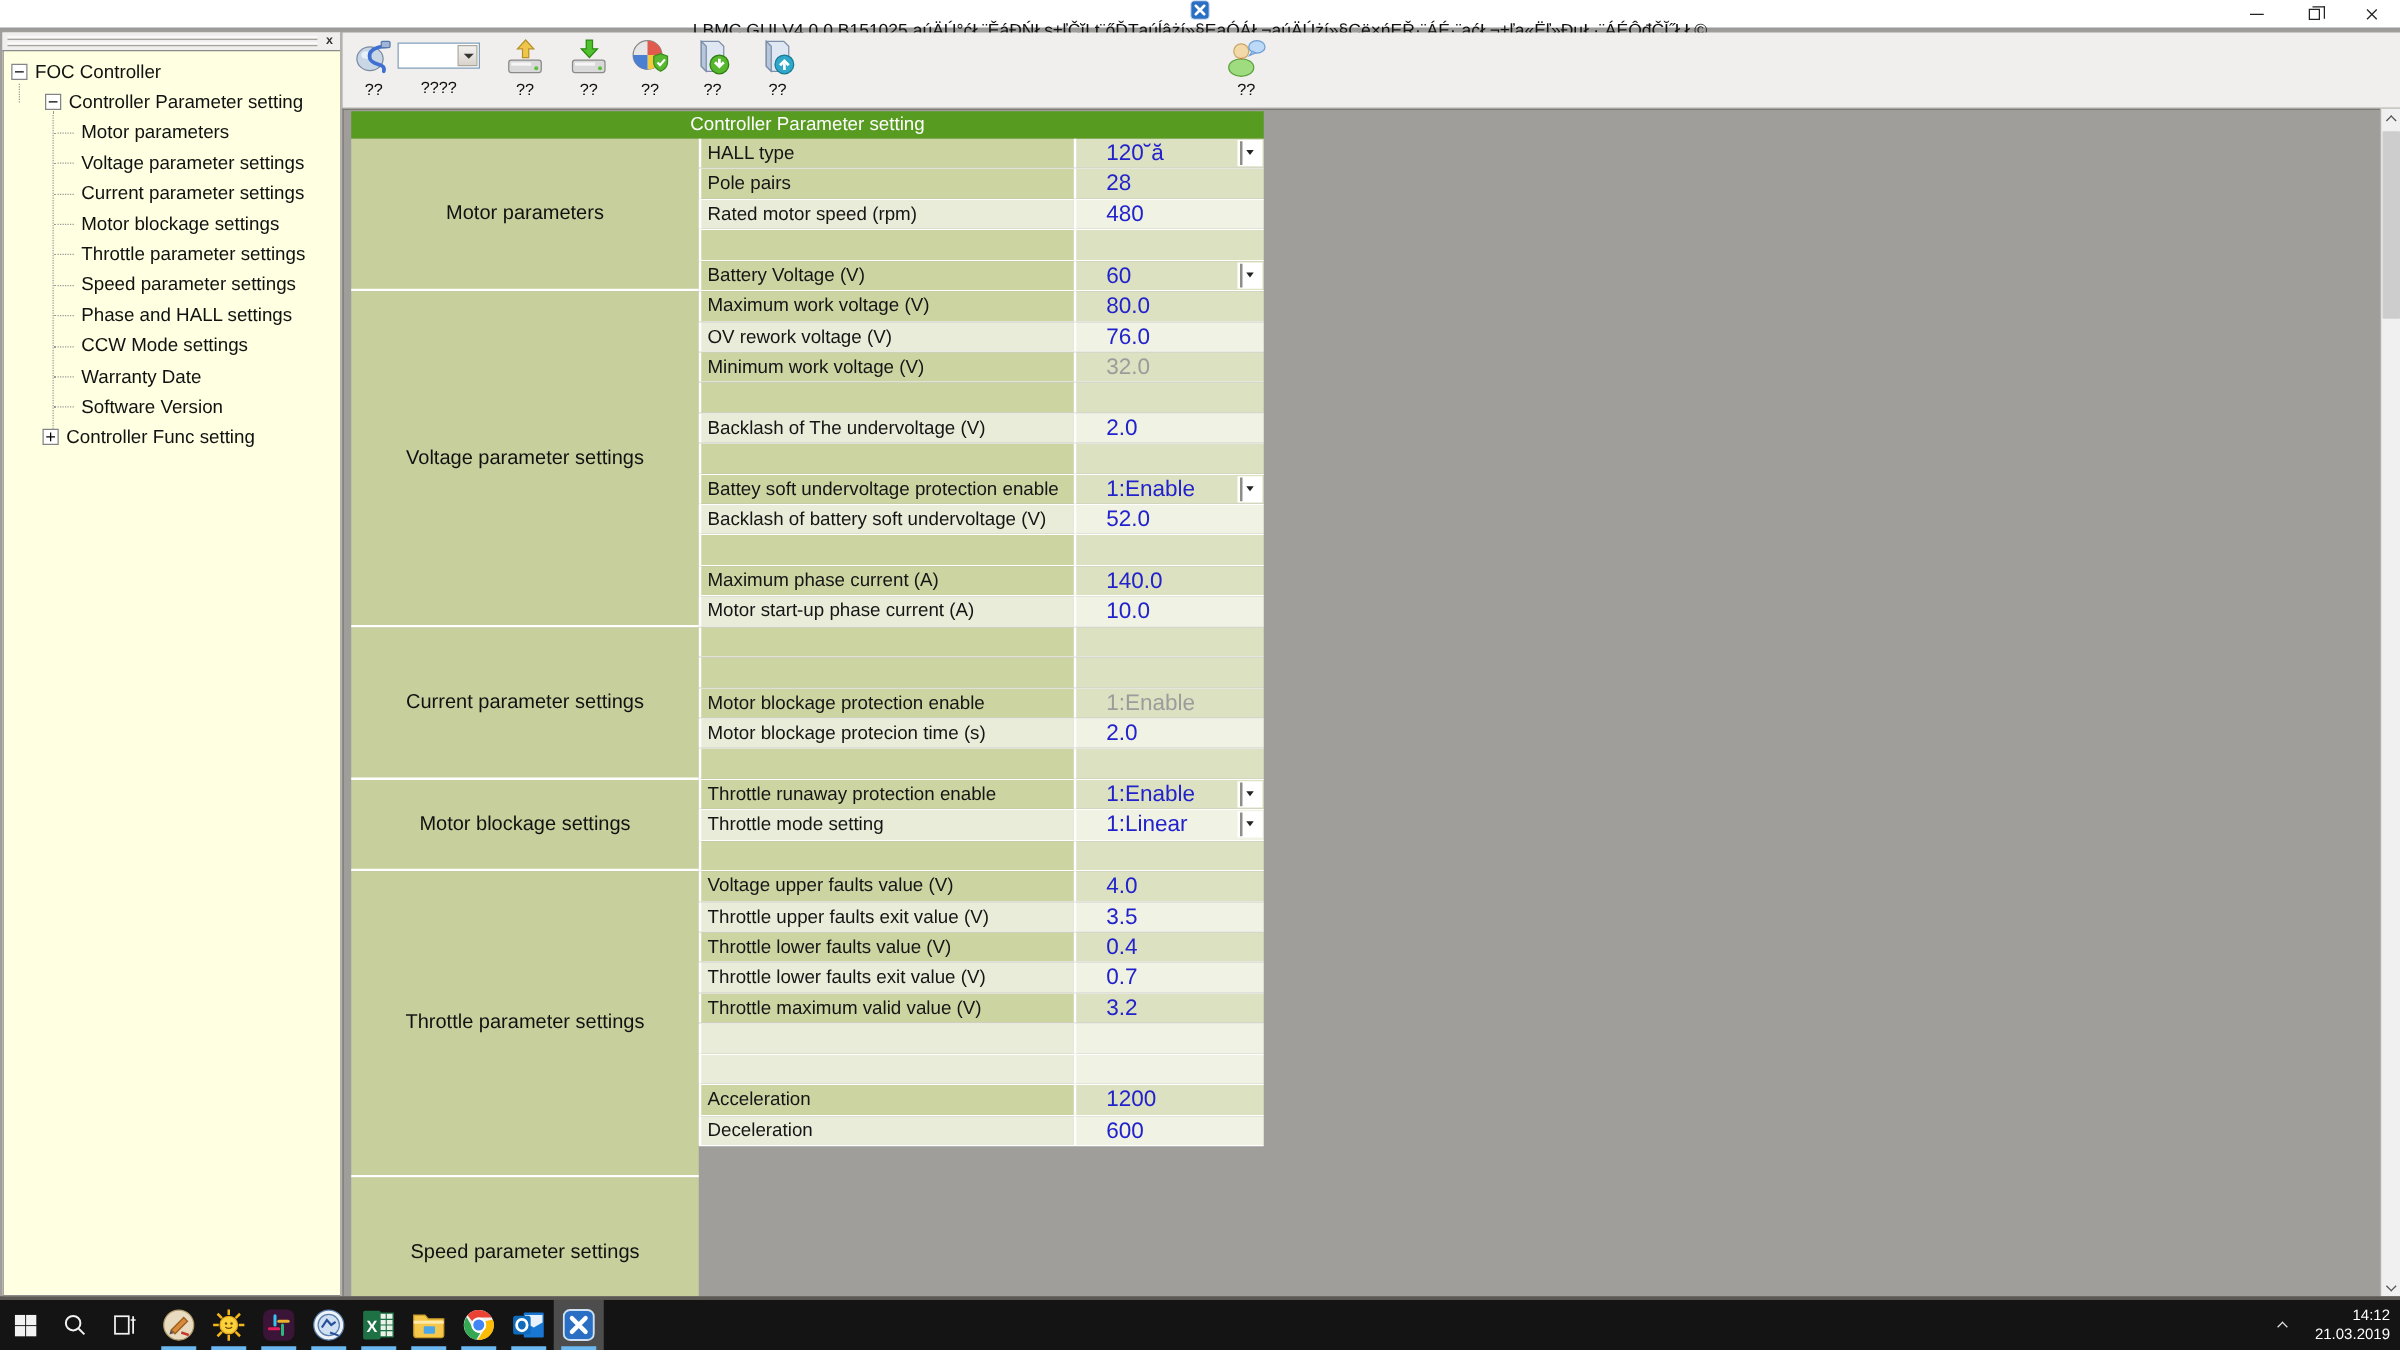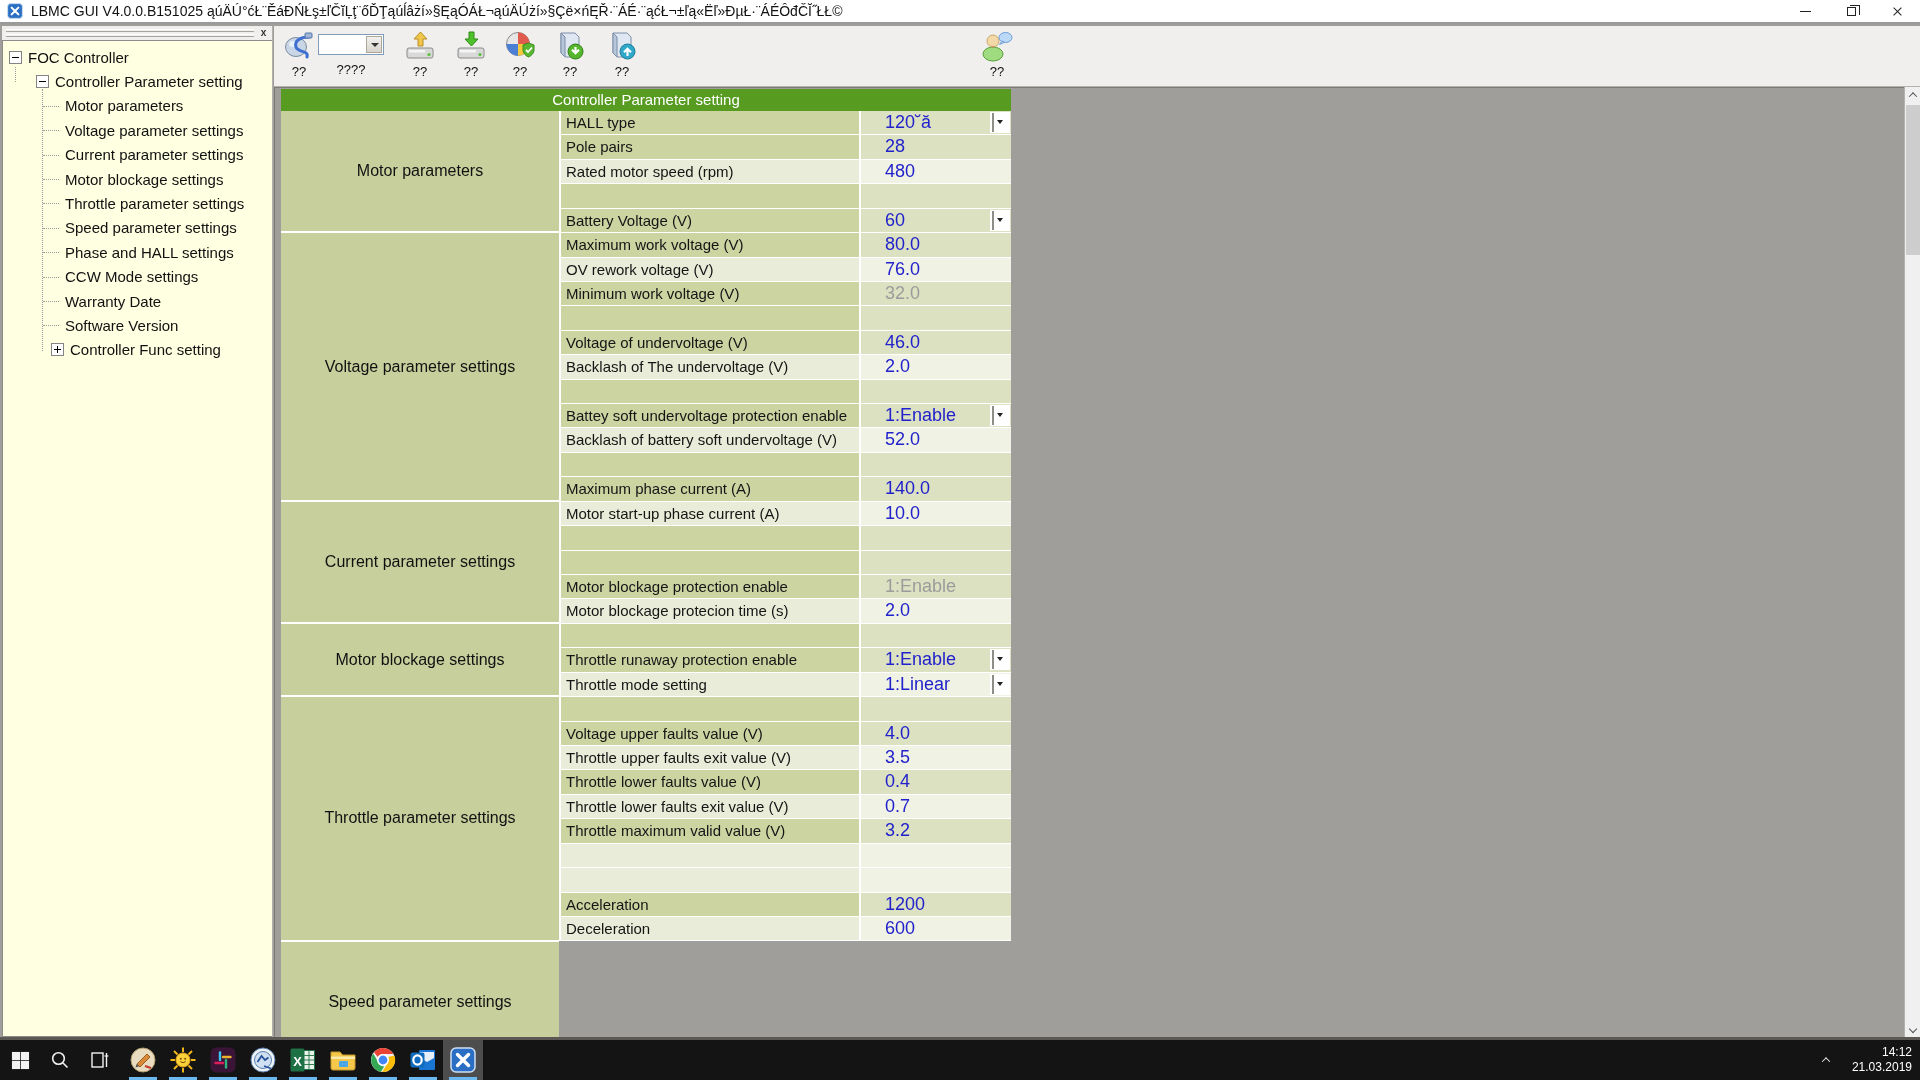--- a/index.html
+++ b/index.html
@@ -1,21 +1,21 @@
 <!DOCTYPE html>
 <html><head>
 <meta charset="utf-8">
 <style>
   * { margin:0; padding:0; box-sizing:border-box; }
   html,body { width:1920px; height:1080px; overflow:hidden;
     font-family:"Liberation Sans", sans-serif; background:#a09e9b; }
 
   
   .titlebar { position:absolute; left:0; top:0; width:1920px; height:24px;
-    background:#ffffff; border-bottom:2px solid #9a9a9a; display:flex; align-items:center; }
+    background:#ffffff; border-bottom:2px solid #9a9a9a; display:flex; align-items:center;flex-direction:column; }
   .appicon { width:16px; height:16px; margin:0 8px 0 7px; }
   .title-text { font-size:14px; color:#111; white-space:nowrap; }
   .winbtns { position:absolute; right:0; top:0; height:22px; display:flex; }
   .winbtn { width:46px; height:22px; display:flex; align-items:center; justify-content:center;
     font-size:13px; color:#222; }
   .glyph-min { width:11px; height:1px; background:#222; display:block; }
   .glyph-restore { width:9px; height:9px; border:1px solid #222; position:relative; display:block; }
   .glyph-restore:before { content:""; position:absolute; left:2px; top:-3px; width:9px; height:9px;
     border:1px solid #222; border-left:none; border-bottom:none; }
   .glyph-close { position:relative; width:11px; height:11px; display:block; }
@@ -181,21 +181,21 @@
         <span>CCW Mode settings</span>
       </div>
       <div class="titem" style="position:absolute;left:0;top:248px;right:0;padding-left:62px">
         <span class="hstub" style="left:40px;top:12px;width:16px"></span>
         <span>Warranty Date</span>
       </div>
       <div class="titem" style="position:absolute;left:0;top:272.4px;right:0;padding-left:62px">
         <span class="hstub" style="left:40px;top:12px;width:16px"></span>
         <span>Software Version</span>
       </div>
-      <div class="titem" style="position:absolute;left:0;top:296.79999999999995px;right:0;padding-left:48px">
+      <div class="titem" style="position:absolute;left:0;top:296.79999999999995px;right:0;padding-left:31px">
         <span class="expander plus"></span>
         <span>Controller Func setting</span>
       </div>
     </div>
 </div>
 
 <div class="toolbar" id="toolbar">
     <div class="tbtn" style="left:2px">
       <div class="ticon">
         <svg width="32" height="32" viewBox="0 0 32 32">
@@ -354,26 +354,20 @@
           </div>
           <div class="prow olive">
       <div class="plabel">Minimum work voltage (V)</div>
       <div class="pvalue">
         <span class="val disabled">32.0</span>
             </div>
           </div>
           <div class="prow olive">
         <div class="plabel"></div>
         <div class="pvalue"></div>
-          </div>
-          <div class="prow olive">
-      <div class="plabel">Voltage of undervoltage (V)</div>
-      <div class="pvalue">
-        <span class="val">46.0</span>
-            </div>
           </div>
           <div class="prow cream">
       <div class="plabel">Backlash of The undervoltage (V)</div>
       <div class="pvalue">
         <span class="val">2.0</span>
             </div>
           </div>
           <div class="prow olive">
         <div class="plabel"></div>
         <div class="pvalue"></div>

